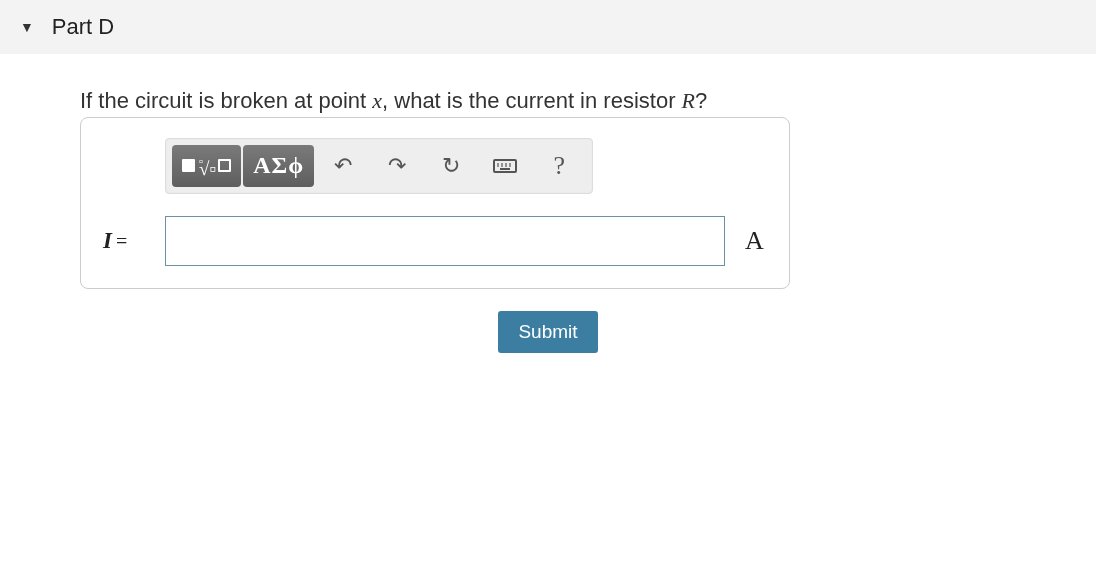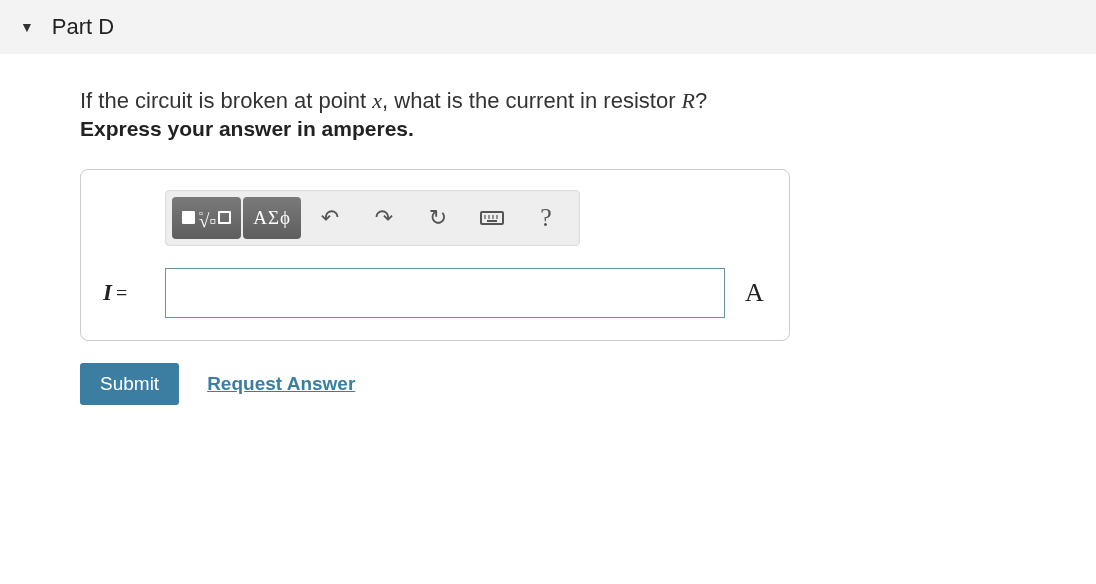--- a/index.html
+++ b/index.html
@@ -85,21 +85,21 @@
     }
     .tool-btn.darkbox .sym-block {
       display: flex;
       align-items: center;
       gap: 2px;
     }
     .sq-solid { width: 13px; height: 13px; background: #fff; display: inline-block; border-radius: 1px;}
     .radstack { display: inline-flex; flex-direction: column; line-height: 0.55; font-size: 11px; margin-left:2px; }
     .radlower { font-size: 19px; }
     .sq-outline { width: 13px; height: 13px; border: 2px solid #fff; display: inline-block; border-radius:1px;}
-    .greek { font-size: 19px; letter-spacing: 1px; }
+    .greek { font-size: 24px; letter-spacing: 1px; font-weight: bold; }
     .tool-plain { color: #555; font-size: 22px; }
     .help-q { font-family: "Times New Roman", serif; font-size: 26px; color: #555; }
     .input-row {
       display: flex;
       align-items: center;
       gap: 14px;
     }
     .var-label {
       font-family: "Times New Roman", serif;
       font-style: italic;
@@ -126,20 +126,21 @@
       font-size: 26px;
       color: #222;
       margin-left: 6px;
     }
     .action-row {
       margin-top: 22px;
       display: flex;
       align-items: center;
       gap: 28px;
       padding-left: 0;
+      flex-direction: column;
     }
     .submit-btn {
       background: #3b7ea1;
       color: #fff;
       border: none;
       border-radius: 3px;
       font-size: 19px;
       padding: 10px 20px;
       cursor: pointer;
     }
@@ -178,21 +179,20 @@
   <span class="caret">▼</span>
   <span class="part-title">Part D</span>
 </div>
 
 <div class="content">
 
   <p class="question-text">
     <span>If the circuit is broken at point </span><span class="mathvar">x</span><span>, what is the current in resistor </span><span class="mathvar R">R</span><span>?</span>
   </p>
 
-  <p class="instruction">Express your answer in amperes.</p>
 
   <div class="answer-panel">
 
     <div class="toolbar">
       <div class="tool-btn darkbox">
         <span class="sym-block">
           <span class="sq-solid"></span>
           <span class="radstack">
             <span>▫</span>
             <span class="radlower">√▫</span>
@@ -226,16 +226,15 @@
         <span class="eq">=</span>
       </span>
       <input type="text" class="answer-input" value="" style="">
       <span class="unit-label">A</span>
     </div>
 
   </div>
 
   <div class="action-row">
     <button class="submit-btn">Submit</button>
-    <a class="request-link">Request Answer</a>
   </div>
 
 </div>
 
 </body></html>

